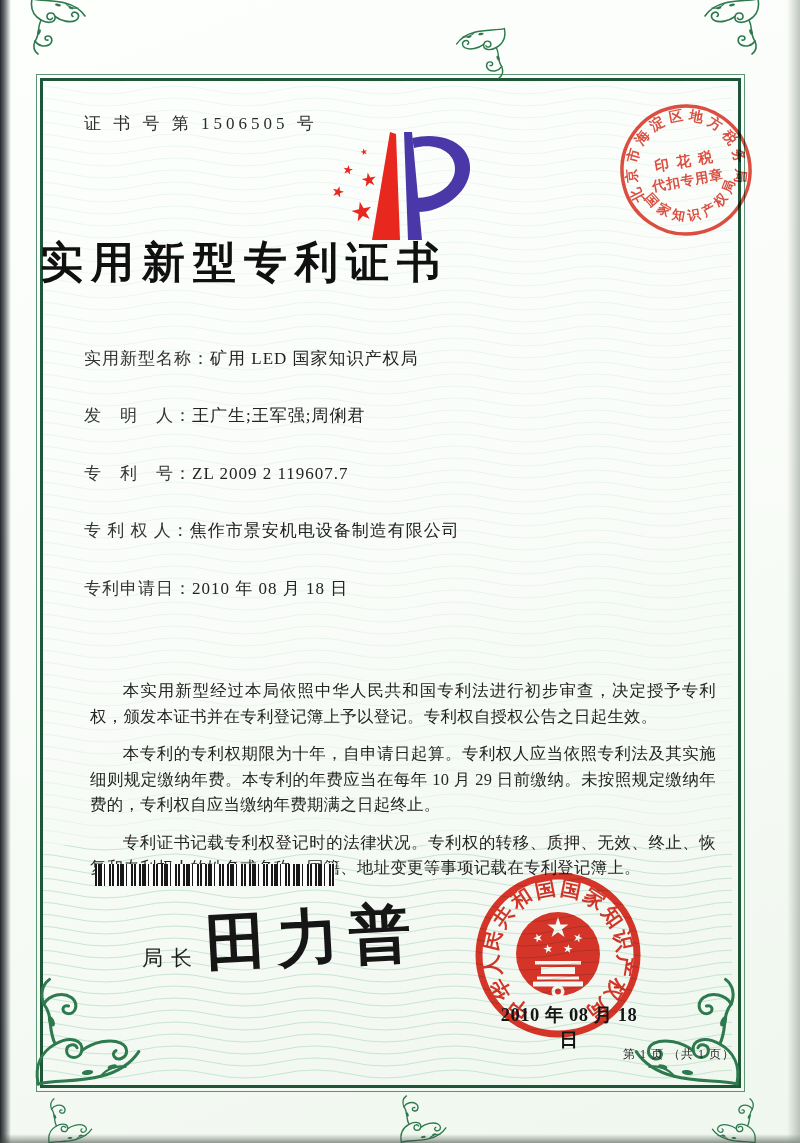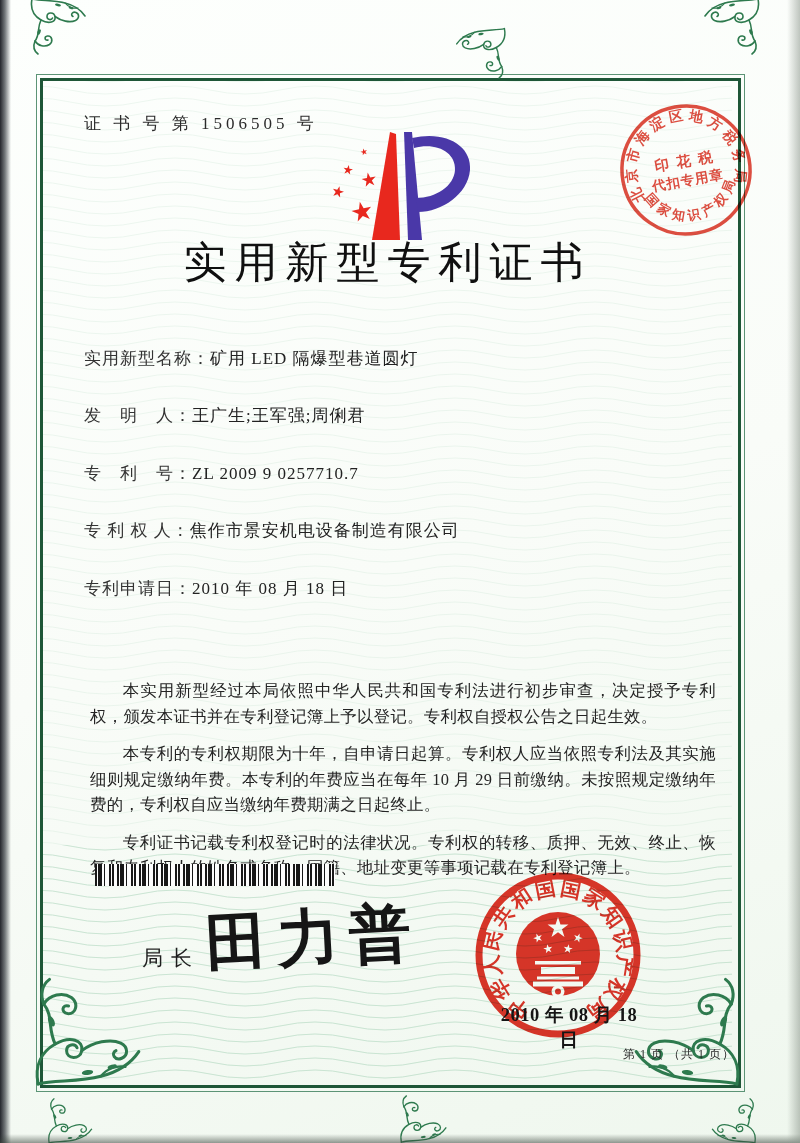--- a/index.html
+++ b/index.html
@@ -10,22 +10,22 @@
         background:linear-gradient(90deg,#24262c 0%,rgba(70,75,80,.75) 45%,rgba(120,125,120,0) 100%);}
   .page::after{content:"";position:absolute;right:0;top:0;width:13px;height:100%;z-index:40;
         background:linear-gradient(270deg,rgba(140,150,140,.55),rgba(140,150,140,0));}
   .edge-bottom{position:absolute;left:0;bottom:0;width:100%;height:9px;z-index:40;
         background:linear-gradient(0deg,rgba(60,70,62,.55),rgba(60,70,62,0));}
   .frame{position:absolute;left:40px;top:78px;width:695px;height:1004px;z-index:2;
         border:3px solid #1e5637;outline:1px solid #5c9476;outline-offset:3px;}
   svg.deco{position:absolute;left:0;top:0;z-index:3;}
   .cert-no{position:absolute;left:84px;top:112px;font-size:17px;letter-spacing:4px;color:#2b2b2b;z-index:5;}
   svg.logo{position:absolute;left:322px;top:130px;z-index:5;}
-  .title{position:absolute;left:40px;top:234px;width:695px;text-align:center;z-index:5;
-        font-size:43px;font-weight:400;letter-spacing:8px;color:#101010;}
+  .title{position:absolute;left:40px;top:234px;width:695px;text-align:left;z-index:5;
+        font-size:43px;font-weight:700;letter-spacing:8px;color:#101010;}
   .fields{position:absolute;left:84px;top:347px;z-index:5;}
   .field-row{height:24px;margin-bottom:33.4px;font-size:17px;white-space:nowrap;}
   .field-label{color:#333;letter-spacing:1px;margin-top:8px;}
   .field-value{color:#222;letter-spacing:1px;}
   .paras{position:absolute;left:78px;top:666px;width:650px;z-index:5;}
   .paras p{margin:12px;font-size:16.4px;line-height:25.5px;text-align:justify;text-indent:2em;
         color:#242424;letter-spacing:0.3px;}
   .barcode{position:absolute;left:95px;top:864px;width:240px;height:22px;z-index:5;
         background:repeating-linear-gradient(90deg,#181818 0 2px,#fdfdfd 2px 3px,#181818 3px 7px,
         #fdfdfd 7px 9px,#181818 9px 10px,#fdfdfd 10px 14px,#181818 14px 16px,#fdfdfd 16px 17px,
@@ -96,27 +96,27 @@
     <g fill="#4a38a8">
       <path d="M82 2 L90 2 L100 110 L86 110 Z"></path>
       <path d="M90 8 C 124 0 150 16 148 40 C 146 64 120 82 96 82 L94 68 C 114 68 132 56 133 40 C 134 22 114 12 92 18 Z"></path>
     </g>
   </svg>
 
   <div class="title">实用新型专利证书</div>
 
   <div class="fields">
     <div class="field-row">
-      <span class="field-label">实用新型名称：</span><span class="field-value">矿用 LED 隔爆型巷道圆灯</span>
+      <span class="field-label">实用新型名称：</span><span class="field-value">矿用 LED 国家知识产权局</span>
     </div>
     <div class="field-row">
       <span class="field-label">发　明　人：</span><span class="field-value">王广生;王军强;周俐君</span>
     </div>
     <div class="field-row">
-      <span class="field-label">专　利　号：</span><span class="field-value">ZL 2009 9 0257710.7</span>
+      <span class="field-label">专　利　号：</span><span class="field-value">ZL 2009 2 119607.7</span>
     </div>
     <div class="field-row">
       <span class="field-label">专 利 权 人：</span><span class="field-value">焦作市景安机电设备制造有限公司</span>
     </div>
     <div class="field-row">
       <span class="field-label">专利申请日：</span><span class="field-value">2010 年 08 月 18 日</span>
     </div>
   </div>
 
   <div class="paras">

